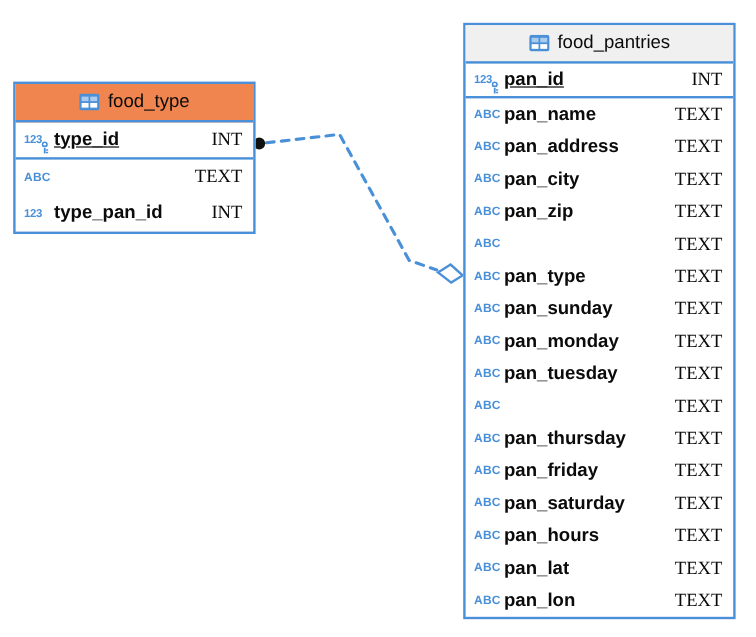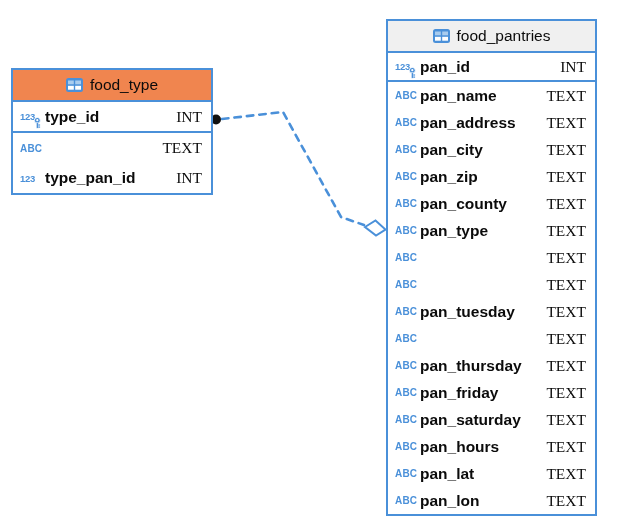--- a/index.html
+++ b/index.html
@@ -13,21 +13,21 @@
   .thead{
     height:30px;display:flex;align-items:center;justify-content:center;gap:7px;
     border-bottom:2px solid #4A90D9;font-size:15.5px;
   }
   .thead.orange{background:#F0854F;}
   .thead.gray{background:#F0F0F0;}
   .row{
     display:flex;align-items:center;padding:0 9px 0 7px;font-size:15.5px;box-sizing:border-box;
   }
   .row.pk{border-bottom:2px solid #4A90D9;}
-  .row.pk .cname{font-weight:700;}
+  .row.pk .cname{font-weight:700;text-decoration:underline;}
   .t-food-type .row{height:30px;}
   .t-food-type .row.pk{height:31px;}
   .t-pantries .row{height:27px;}
   .t-pantries .row.pk{height:29px;}
   .cname{white-space:nowrap;font-weight:bold;}
   .ctype{margin-left:auto;white-space:nowrap;padding-left:8px;font-family:Liberation Serif, serif;}
   .col-icon{
     position:relative;width:25px;flex:none;color:#4A90D9;font-weight:700;
     display:flex;align-items:center;
   }
@@ -88,21 +88,21 @@
 
     <div class="row">
       <span class="col-icon">
         <span class="numtxt">123</span>
       </span>
       <span class="cname">type_pan_id</span>
       <span class="ctype">INT</span>
     </div>
   </div>
 
-  <div class="er-table t-pantries" style="left:386px;top:19px;width:211px;">
+  <div class="er-table t-pantries" style="left:386px;top:19px;width:227px;">
     <div class="thead gray">
       <span class="tbl-icon">
         <svg width="17" height="14" viewBox="0 0 17 14">
           <rect width="17" height="14" rx="2.5" fill="#4A90D9"></rect>
           <rect x="2" y="2.5" width="5.8" height="3.8" fill="#A9CCEE"></rect>
           <rect x="9.2" y="2.5" width="5.8" height="3.8" fill="#A9CCEE"></rect>
           <rect x="2" y="7.8" width="5.8" height="3.9" fill="#ffffff"></rect>
           <rect x="9.2" y="7.8" width="5.8" height="3.9" fill="#ffffff"></rect>
         </svg>
       </span>
@@ -151,40 +151,41 @@
       <span class="col-icon">
           <span class="abctxt">ABC</span>
         </span>
       <span class="cname">pan_zip</span>
       <span class="ctype">TEXT</span>
     </div>
     <div class="row">
       <span class="col-icon">
           <span class="abctxt">ABC</span>
         </span>
-      <span class="cname">pan_county</span>
       <span class="ctype">TEXT</span>
     </div>
     <div class="row">
       <span class="col-icon">
           <span class="abctxt">ABC</span>
         </span>
       <span class="cname">pan_type</span>
       <span class="ctype">TEXT</span>
     </div>
     <div class="row">
       <span class="col-icon">
           <span class="abctxt">ABC</span>
         </span>
-      <span class="ctype">TEXT</span>
-    </div>
-    <div class="row">
-      <span class="col-icon">
-          <span class="abctxt">ABC</span>
-        </span>
+      <span class="cname">pan_sunday</span>
+      <span class="ctype">TEXT</span>
+    </div>
+    <div class="row">
+      <span class="col-icon">
+          <span class="abctxt">ABC</span>
+        </span>
+      <span class="cname">pan_monday</span>
       <span class="ctype">TEXT</span>
     </div>
     <div class="row">
       <span class="col-icon">
           <span class="abctxt">ABC</span>
         </span>
       <span class="cname">pan_tuesday</span>
       <span class="ctype">TEXT</span>
     </div>
     <div class="row">

